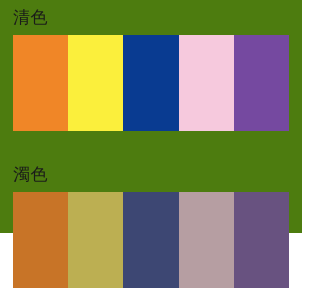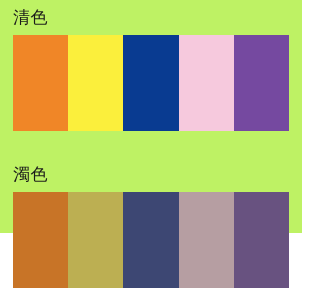--- a/index.html
+++ b/index.html
@@ -13,21 +13,21 @@
     background: #ffffff;
     font-family: "DejaVu Sans", "Liberation Sans", sans-serif;
     overflow: hidden;
     position: relative;
   }
   .palette-page {
     position: absolute;
     inset: 0;
     width: 302px;
     height: 233px;
-    background: #bef264;
+    background: #4d7c0f;
   }
   .palette-group {
     position: absolute;
     left: 0;
     width: 302px;
   }
   .palette-group.group-clear  { top: 0px; }
   .palette-group.group-dull   { top: 157px; }
 
   .group-label {

